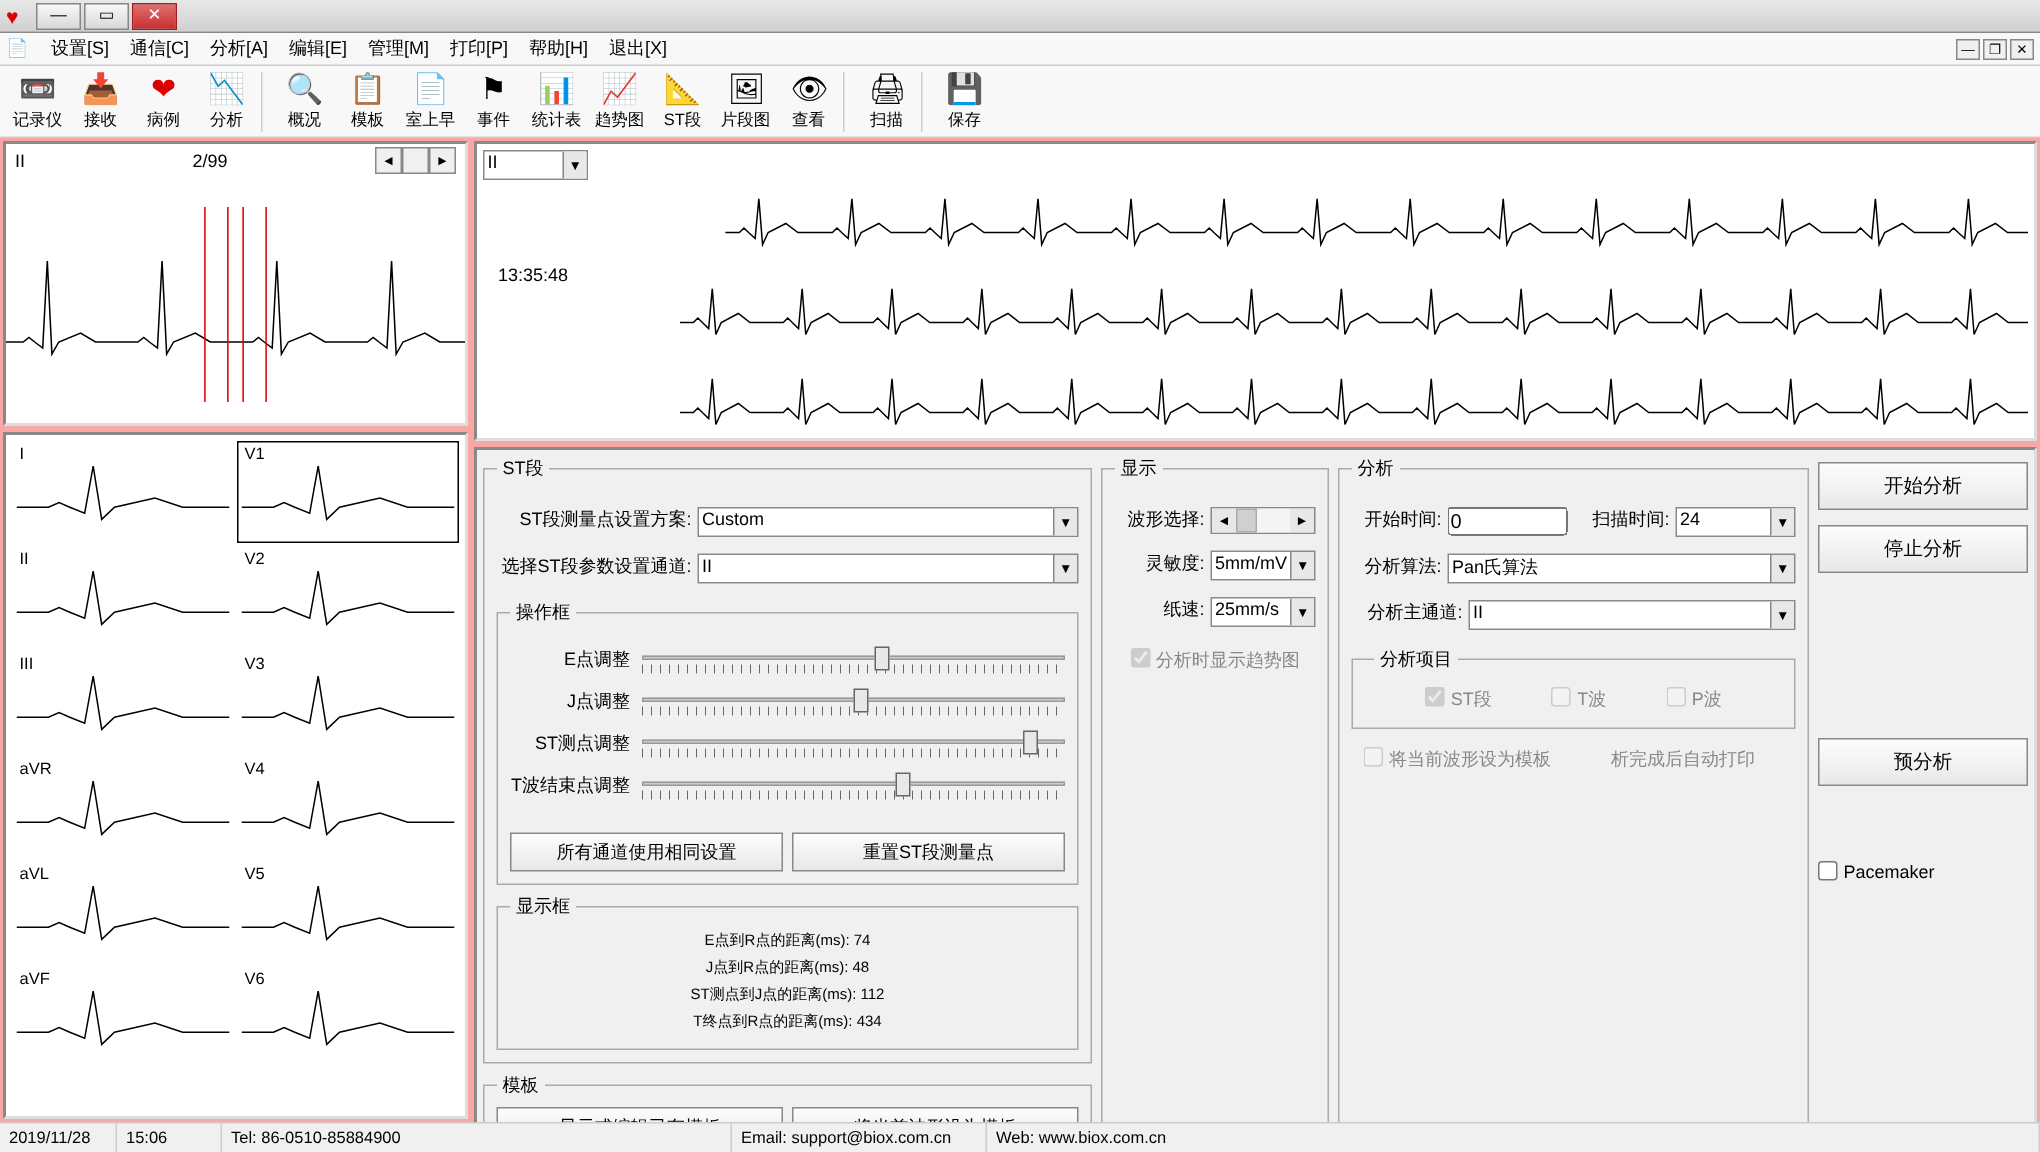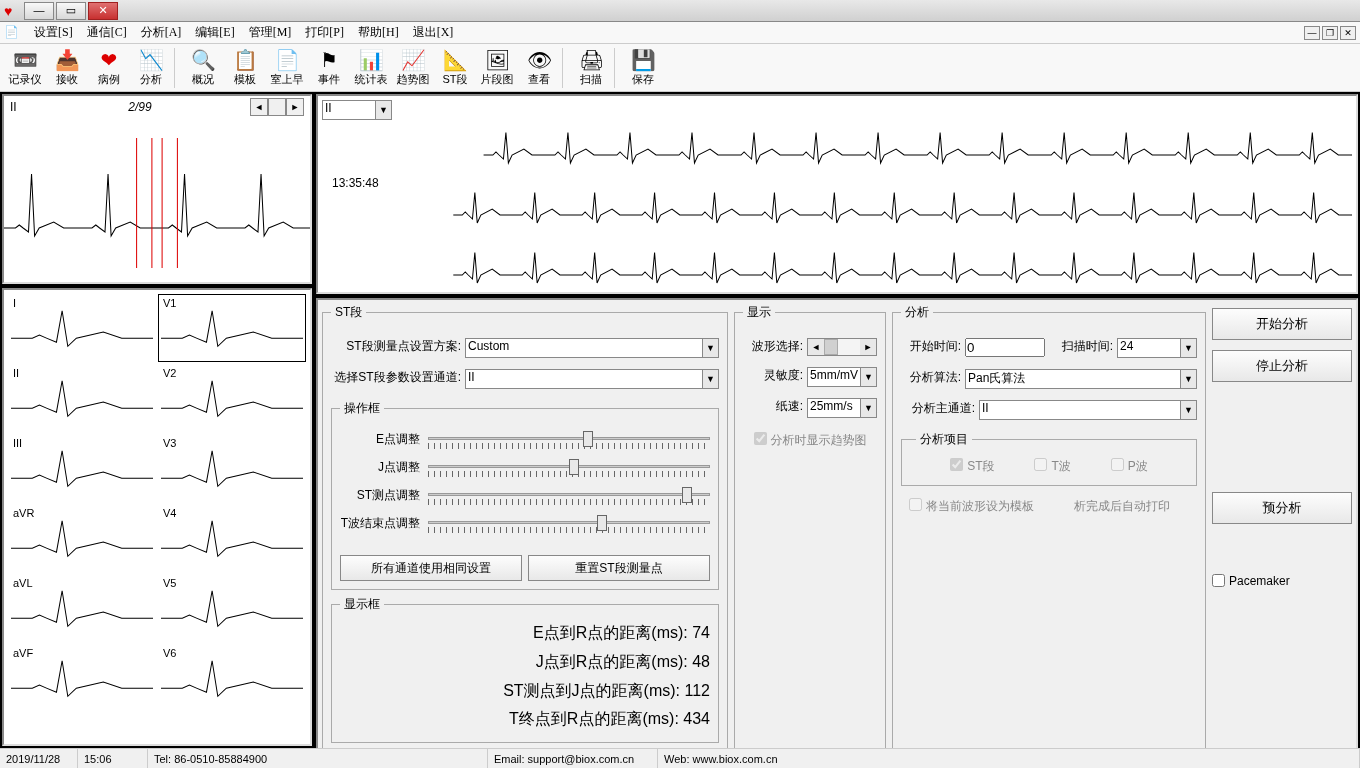--- a/index.html
+++ b/index.html
@@ -9,42 +9,42 @@
 .titlebar { height: 22px; background: linear-gradient(to bottom, #e8e8e8, #d0d0d0); display: flex; align-items: center; padding: 0 4px; border-bottom: 1px solid #888; }
 .titlebar .icon { width: 16px; height: 16px; margin-right: 4px; }
 .titlebar .heart-icon { color: #d00; font-size: 14px; }
 .titlebar .title-text { flex: 1; color: #b00; font-size: 12px; }
 .titlebar .win-btns { display: flex; gap: 2px; }
 .titlebar .win-btn { width: 30px; height: 18px; background: linear-gradient(to bottom,#f8f8f8,#d8d8d8); border: 1px solid #888; text-align: center; line-height: 14px; font-size: 11px; cursor: pointer; }
 .titlebar .win-btn.close { background: linear-gradient(to bottom,#e07070,#c83030); color: #fff; border-color: #a02020; }
 
 
 .menubar { height: 22px; background: #f8f8f8; border-bottom: 1px solid #ccc; display: flex; align-items: center; padding: 0 4px; gap: 2px; }
-.menubar .menu-item { padding: 2px 6px; cursor: pointer; font-size: 12px; font-family: Liberation Serif, serif; }
+.menubar .menu-item { padding: 2px 6px; cursor: pointer; font-size: 12px; }
 .menubar .file-icon { width: 18px; height: 16px; display: inline-block; margin-right: 4px; }
 .mdi-btns { margin-left: auto; display: flex; gap: 2px; }
 .mdi-btn { width: 16px; height: 14px; border: 1px solid #888; background: #f0f0f0; font-size: 9px; text-align: center; line-height: 12px; cursor: pointer; }
 
 
 .toolbar { height: 48px; background: #f8f8f8; border-bottom: 1px solid #ccc; display: flex; align-items: center; padding: 2px 4px; gap: 0; }
 .tool-btn { width: 42px; height: 44px; display: flex; flex-direction: column; align-items: center; justify-content: center; cursor: pointer; font-size: 11px; border: 1px solid transparent; }
 .tool-btn .ticon { width: 24px; height: 24px; font-size: 20px; line-height: 24px; text-align: center; }
 .tool-sep { width: 6px; height: 40px; border-left: 1px solid #ccc; margin: 0 2px; }
 
 
-.main { display: flex; height: calc(768px - 22px - 22px - 48px - 20px); background: #000000; padding: 2px; gap: 4px; }
+.main { display: flex; height: calc(768px - 22px - 22px - 48px - 20px); background: #fca5a5; padding: 2px; gap: 4px; }
 .left-col { width: 310px; display: flex; flex-direction: column; gap: 4px; }
 .right-col { flex: 1; display: flex; flex-direction: column; gap: 4px; }
 
 
 .panel { background: #fff; border: 2px inset #ddd; position: relative; }
 .preview-panel { height: 190px; }
 .preview-header { display: flex; align-items: center; padding: 2px 6px; font-size: 12px; }
 .preview-header .lead-label { width: 20px; }
-.preview-header .counter { flex: 1; text-align: center; font-style: italic; }
+.preview-header .counter { flex: 1; text-align: center; }
 .preview-header .nav-btns { display: flex; gap: 0; }
 .preview-header .nav-btn { width: 18px; height: 18px; border: 1px solid #888; background: #f0f0f0; font-size: 9px; line-height: 16px; text-align: center; cursor: pointer; }
 .ecg-strip { position: relative; height: 160px; }
 
 
 .leads-panel { flex: 1; padding: 4px; }
 .leads-grid { display: grid; grid-template-columns: 1fr 1fr; grid-auto-rows: 68px; gap: 2px; height: 100%; }
 .lead-cell { border: 1px solid transparent; padding: 2px; position: relative; }
 .lead-cell.selected { border: 1px solid #000; }
 .lead-cell .lead-name { font-size: 11px; position: absolute; top: 2px; left: 4px; }
@@ -70,21 +70,21 @@
 .combo .dd { position: absolute; right: 0; top: 0; width: 16px; height: 18px; background: #e8e8e8; border-left: 1px solid #888; text-align: center; font-size: 9px; line-height: 18px; cursor: pointer; }
 .btn { height: 26px; border: 1px solid #888; background: linear-gradient(to bottom,#fdfdfd,#e8e8e8); font-size: 12px; cursor: pointer; }
 
 .slider-row { display: flex; align-items: center; margin: 4px 0; gap: 8px; }
 .slider-row label { width: 80px; text-align: right; font-size: 12px; }
 .slider-track { flex: 1; height: 24px; position: relative; }
 .slider-line { position: absolute; top: 10px; left: 0; right: 0; height: 3px; background: #ccc; border: 1px solid #999; }
 .slider-ticks { position: absolute; top: 16px; left: 0; right: 0; height: 6px; background-image: repeating-linear-gradient(to right, #666 0 1px, transparent 1px 6px); }
 .slider-thumb { position: absolute; top: 4px; width: 10px; height: 16px; background: #e8e8e8; border: 1px solid #666; cursor: pointer; }
 
-.display-info { line-height: 1.8; text-align: right; font-size: 16px; }
+.display-info { line-height: 1.8; text-align: center; font-size: 10px; }
 
 .hscroll { display: flex; align-items: stretch; height: 18px; border: 1px solid #888; }
 .hscroll .sbtn { width: 16px; background: #e8e8e8; text-align: center; font-size: 9px; line-height: 16px; cursor: pointer; border: 0; }
 .hscroll .strack { flex: 1; background: #f4f4f4; position: relative; }
 .hscroll .sthumb { position: absolute; top: 0; bottom: 0; width: 40%; left: 0; background: #d0d0d0; border: 1px solid #aaa; }
 
 .checkbox { display: inline-flex; align-items: flex-start; gap: 4px; font-size: 12px; color: #888; }
 .checkbox input { width: 13px; height: 13px; }
 .checkbox.enabled { color: #000; }
 

